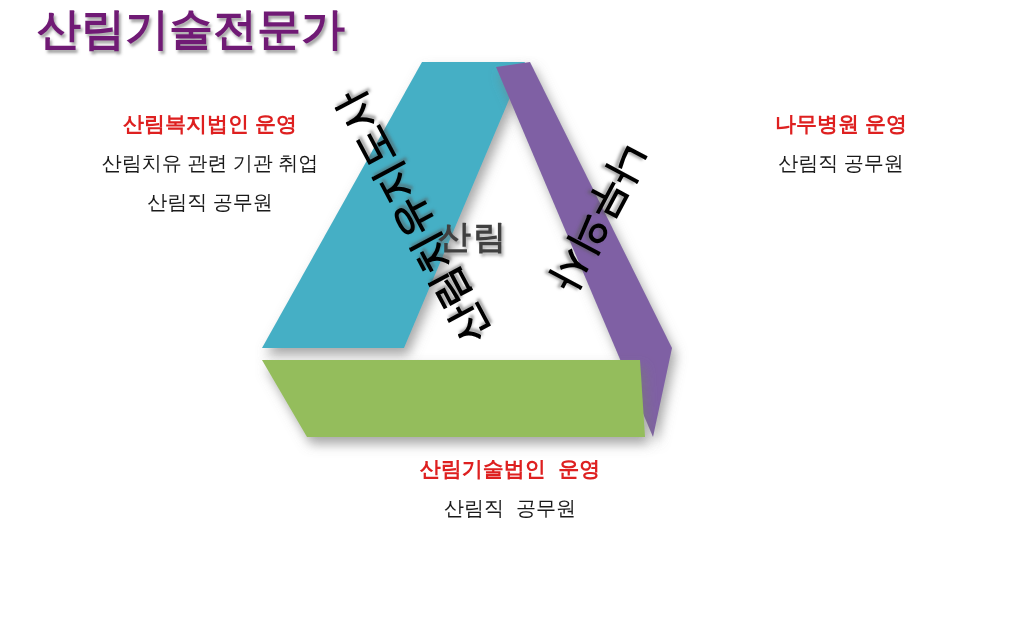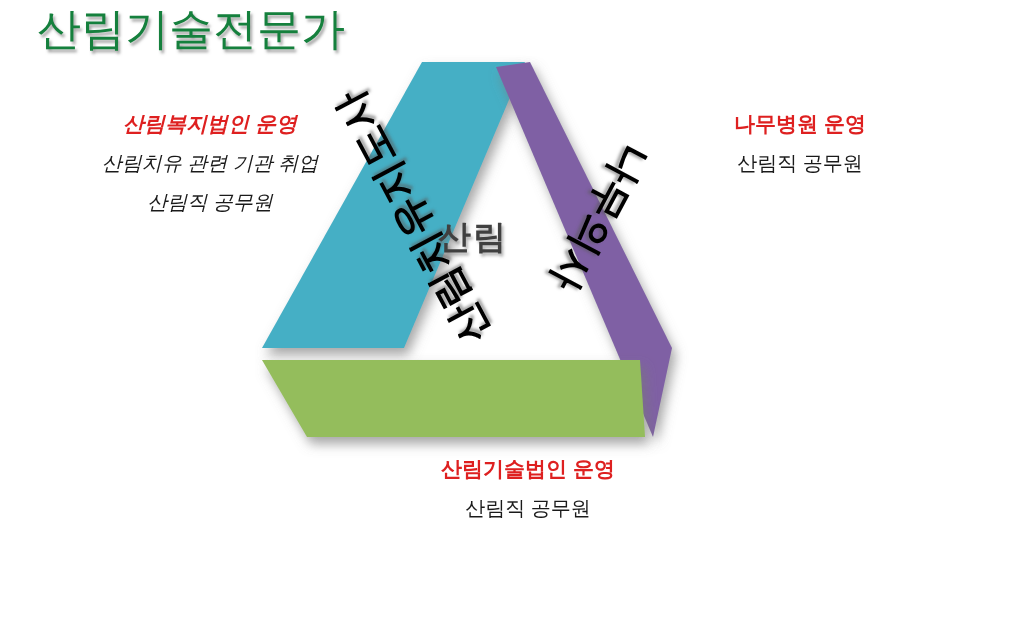--- a/index.html
+++ b/index.html
@@ -55,22 +55,22 @@
     font-size: 40px;
     transform: rotate(118deg);
   }
 
   #label-bottom {
     left: 263px;
     top: 364px;
     width: 382px;
     text-align: center;
     font-size: 44px;
-    font-weight: normal;
-    color: #15803d;
+    font-weight: bold;
+    color: #701a75;
     text-shadow: 2px 3px 3px rgba(90,90,90,0.55);
   }
 
   
   #center-text {
     position: absolute;
     left: 403px;
     top: 216px;
     width: 140px;
     text-align: center;
@@ -95,23 +95,23 @@
     white-space: nowrap;
   }
   .anno .line {
     color: #1a1a1a;
     font-size: 20px;
     margin-bottom: 12px;
     white-space: nowrap;
     text-align: center;
   }
 
-  #anno-left   { left: 30px;  top: 110px; width: 360px; font-style: italic; }
-  #anno-right  { left: 620px; top: 110px; width: 360px; }
-  #anno-bottom { left: 348px; top: 455px; width: 360px; }
+  #anno-left   { left: 30px;  top: 110px; width: 360px; }
+  #anno-right  { left: 661px; top: 110px; width: 360px; }
+  #anno-bottom { left: 330px; top: 455px; width: 360px; font-family: Liberation Mono, monospace; }
 </style>
 </head>
 <body>
 
 <div id="stage">
 
   <svg id="triangle-svg" viewBox="0 0 1026 623">
     <defs>
       <filter id="soft-shadow" x="-30%" y="-30%" width="170%" height="170%">
         <feDropShadow dx="4" dy="7" stdDeviation="6" flood-color="#777777" flood-opacity="0.65"></feDropShadow>

